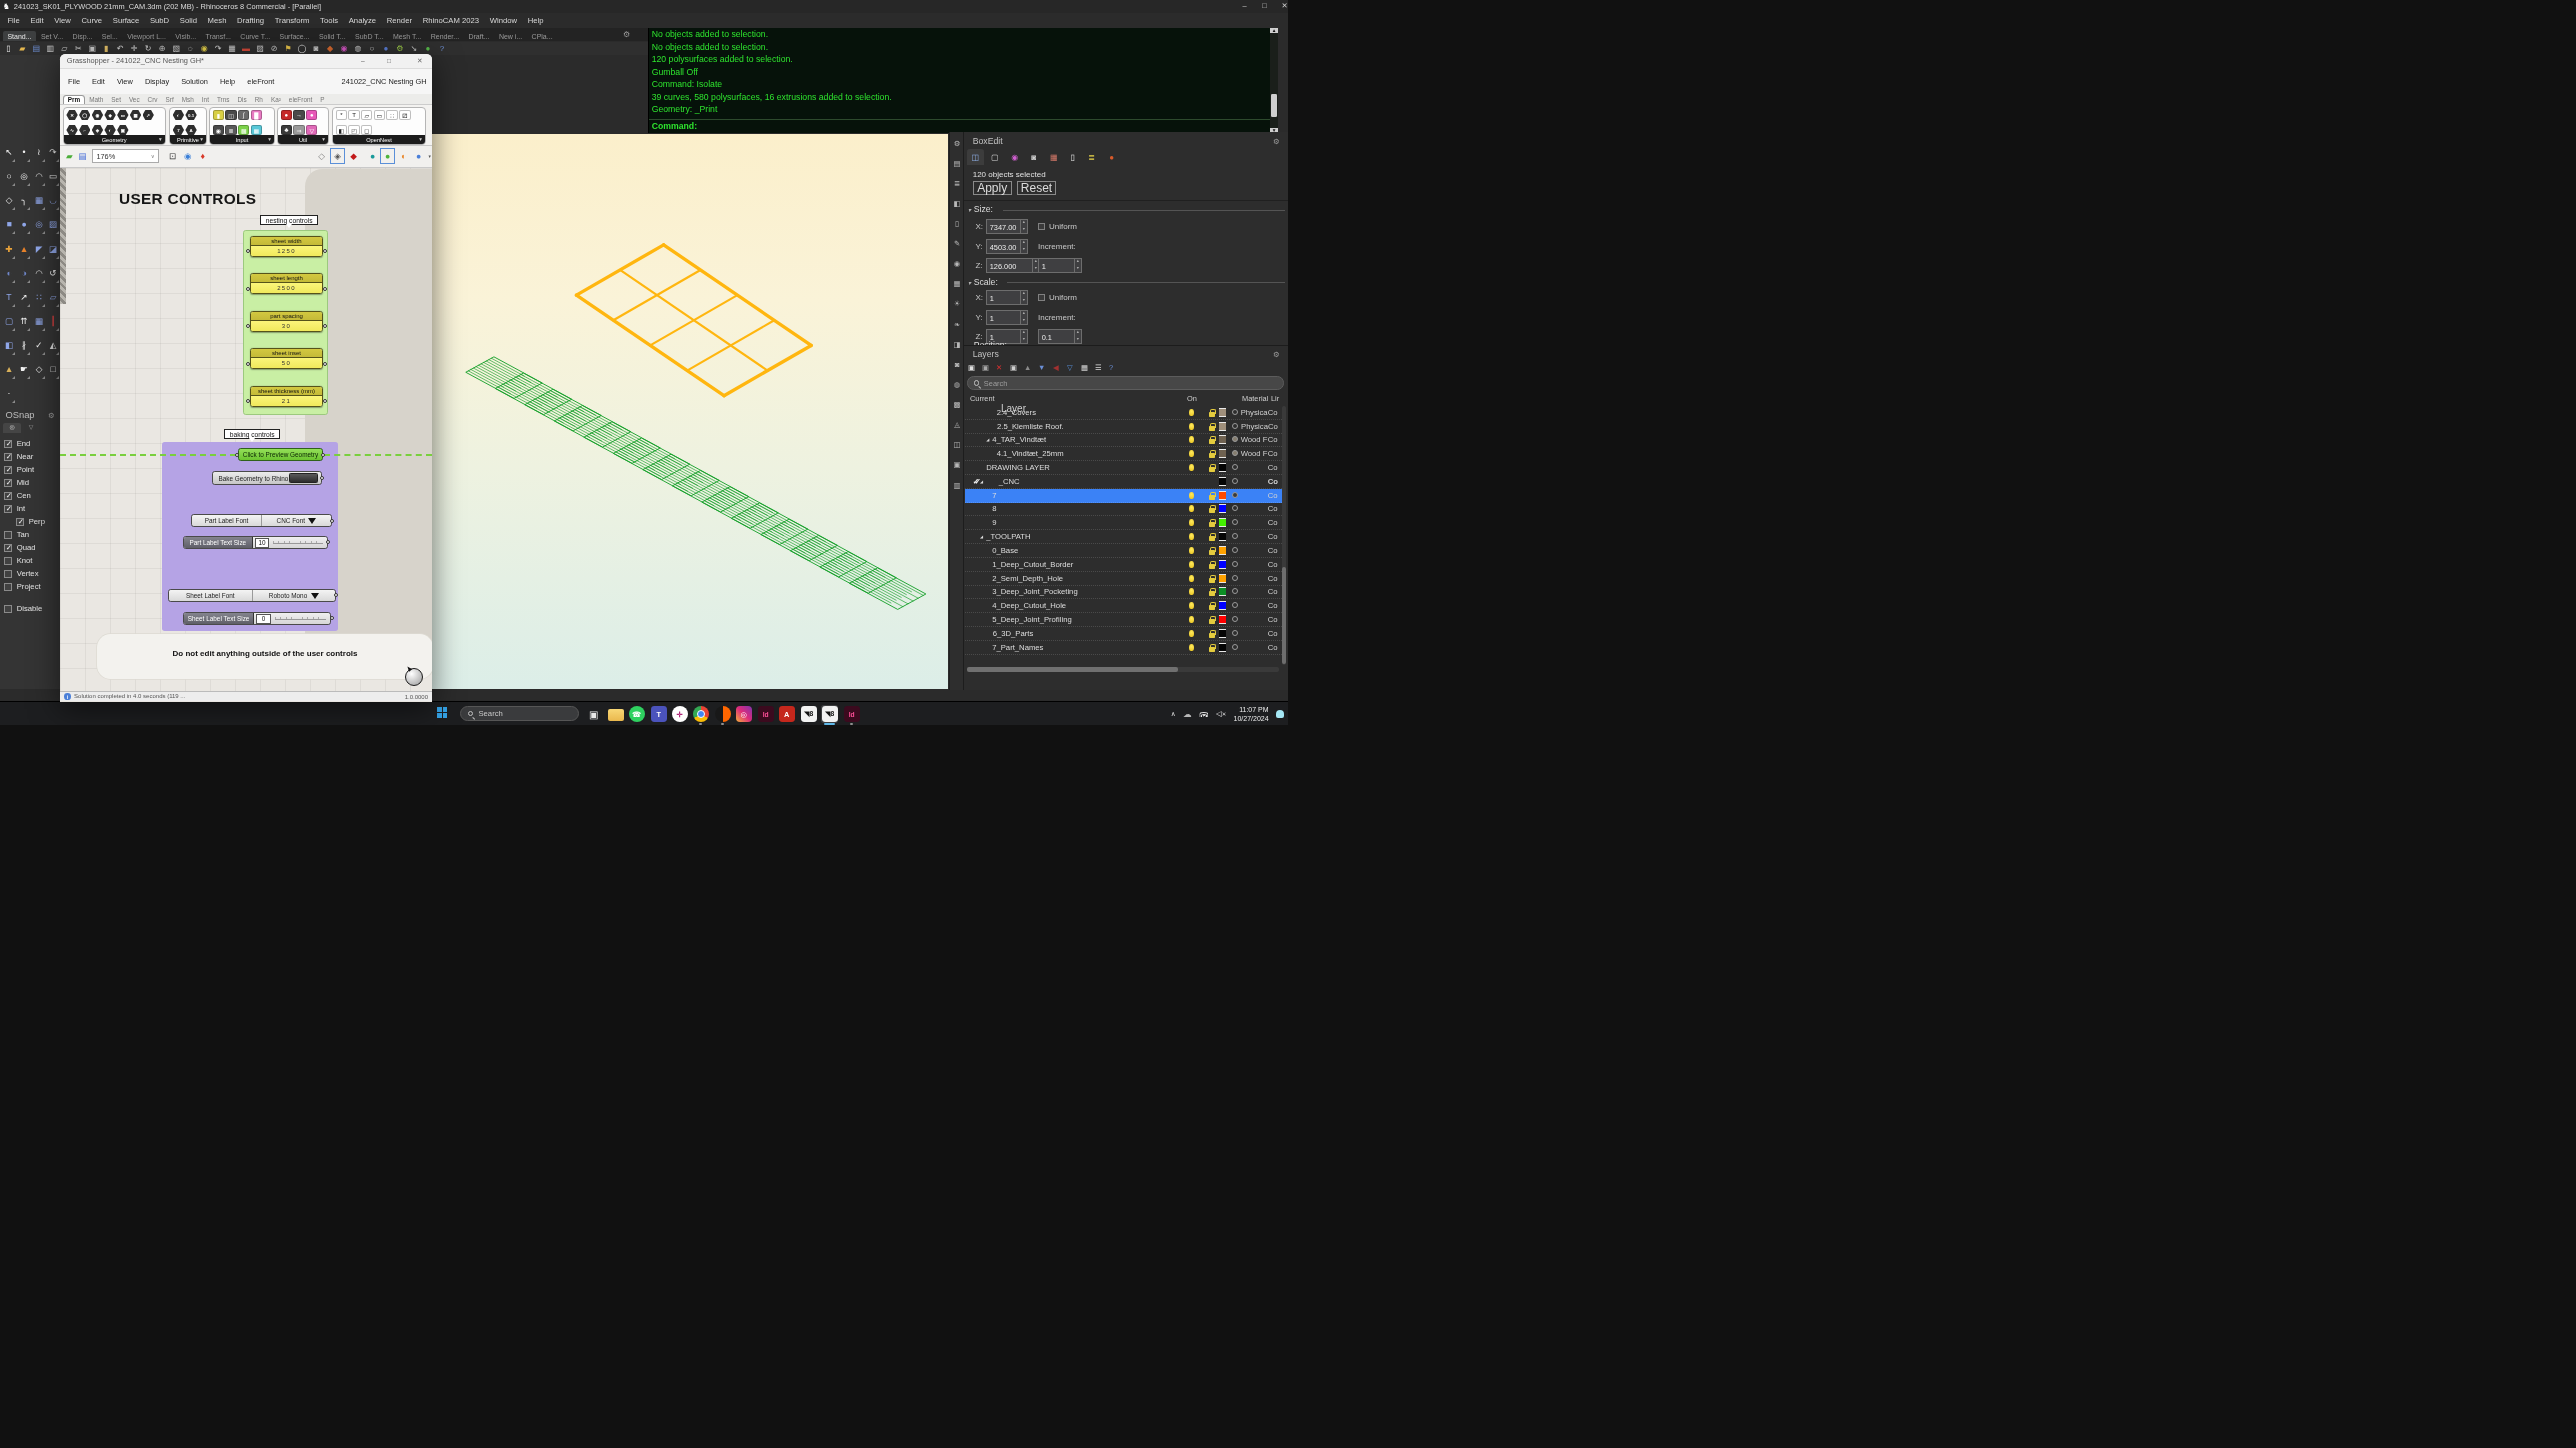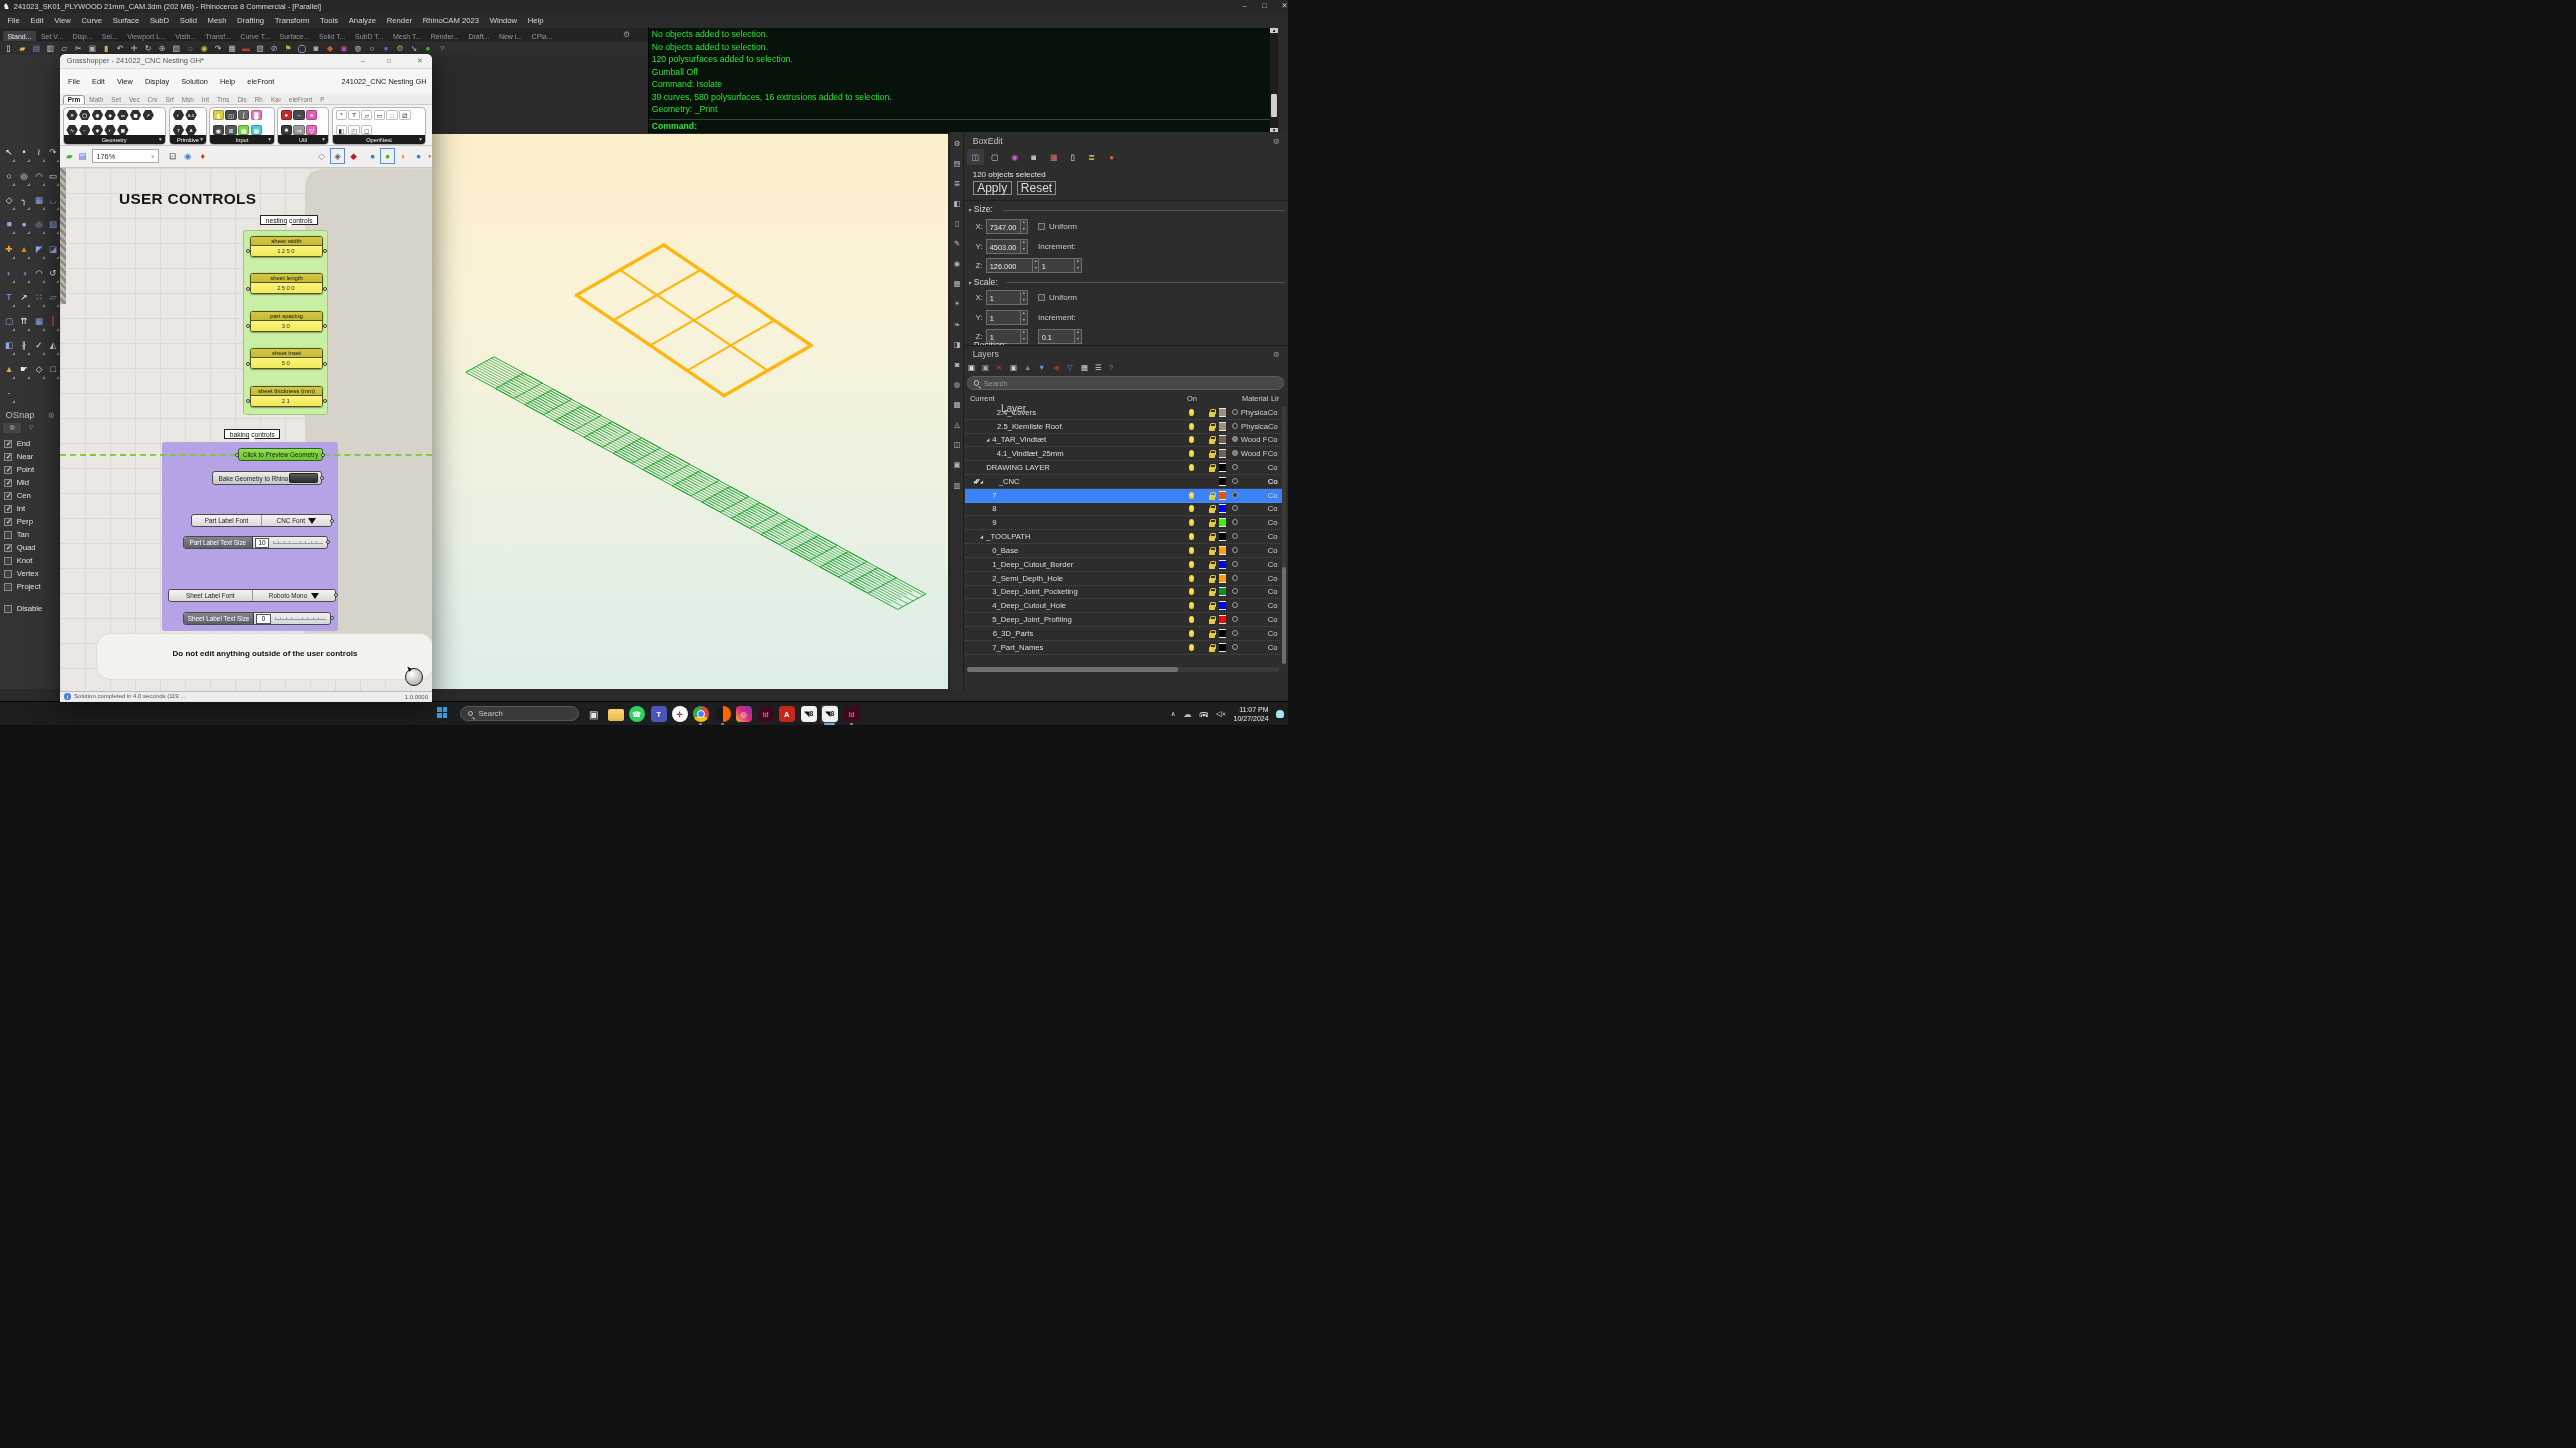--- a/index.html
+++ b/index.html
@@ -303,21 +303,21 @@
             <span>Mid</span>
           </div>
           <div class="os-row" style="left: 4px; top: 436px;">
             <div class="oscb on"></div>
             <span>Cen</span>
           </div>
           <div class="os-row" style="left: 4px; top: 449px;">
             <div class="oscb on"></div>
             <span>Int</span>
           </div>
-          <div class="os-row" style="left: 4px; top: 462px;">
+          <div class="os-row" style="left: 16px; top: 462px;">
             <div class="oscb on"></div>
             <span>Perp</span>
           </div>
           <div class="os-row" style="left: 4px; top: 475px;">
             <div class="oscb"></div>
             <span>Tan</span>
           </div>
           <div class="os-row" style="left: 4px; top: 488px;">
             <div class="oscb on"></div>
             <span>Quad</span>

